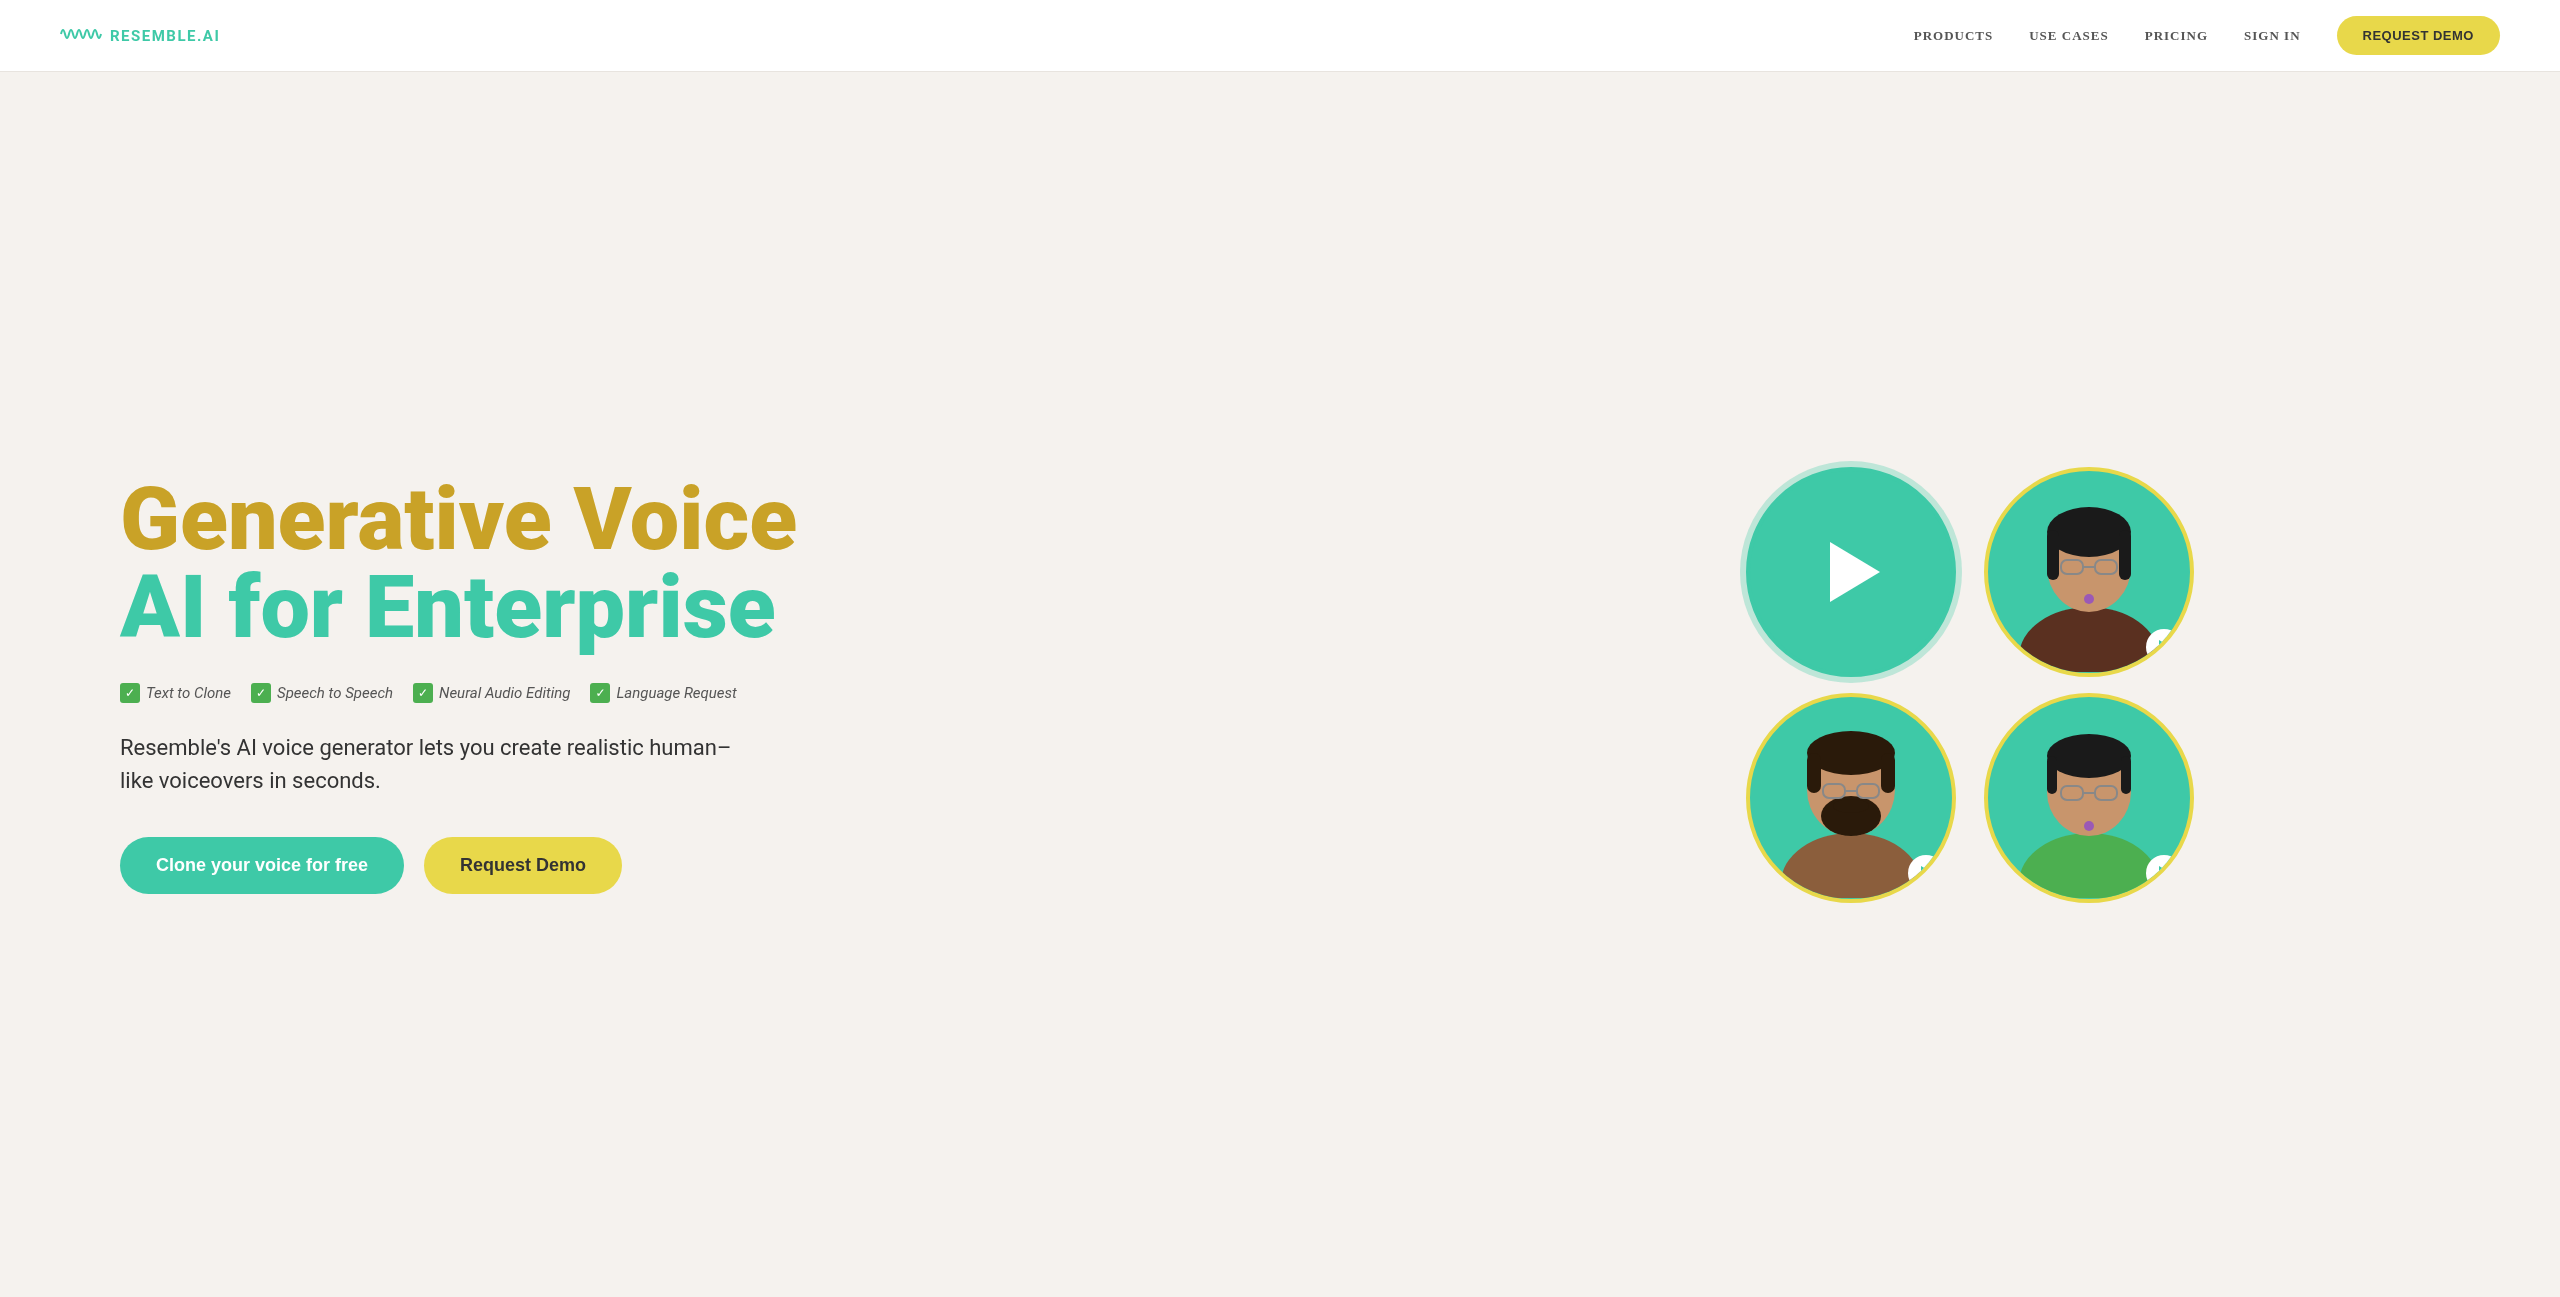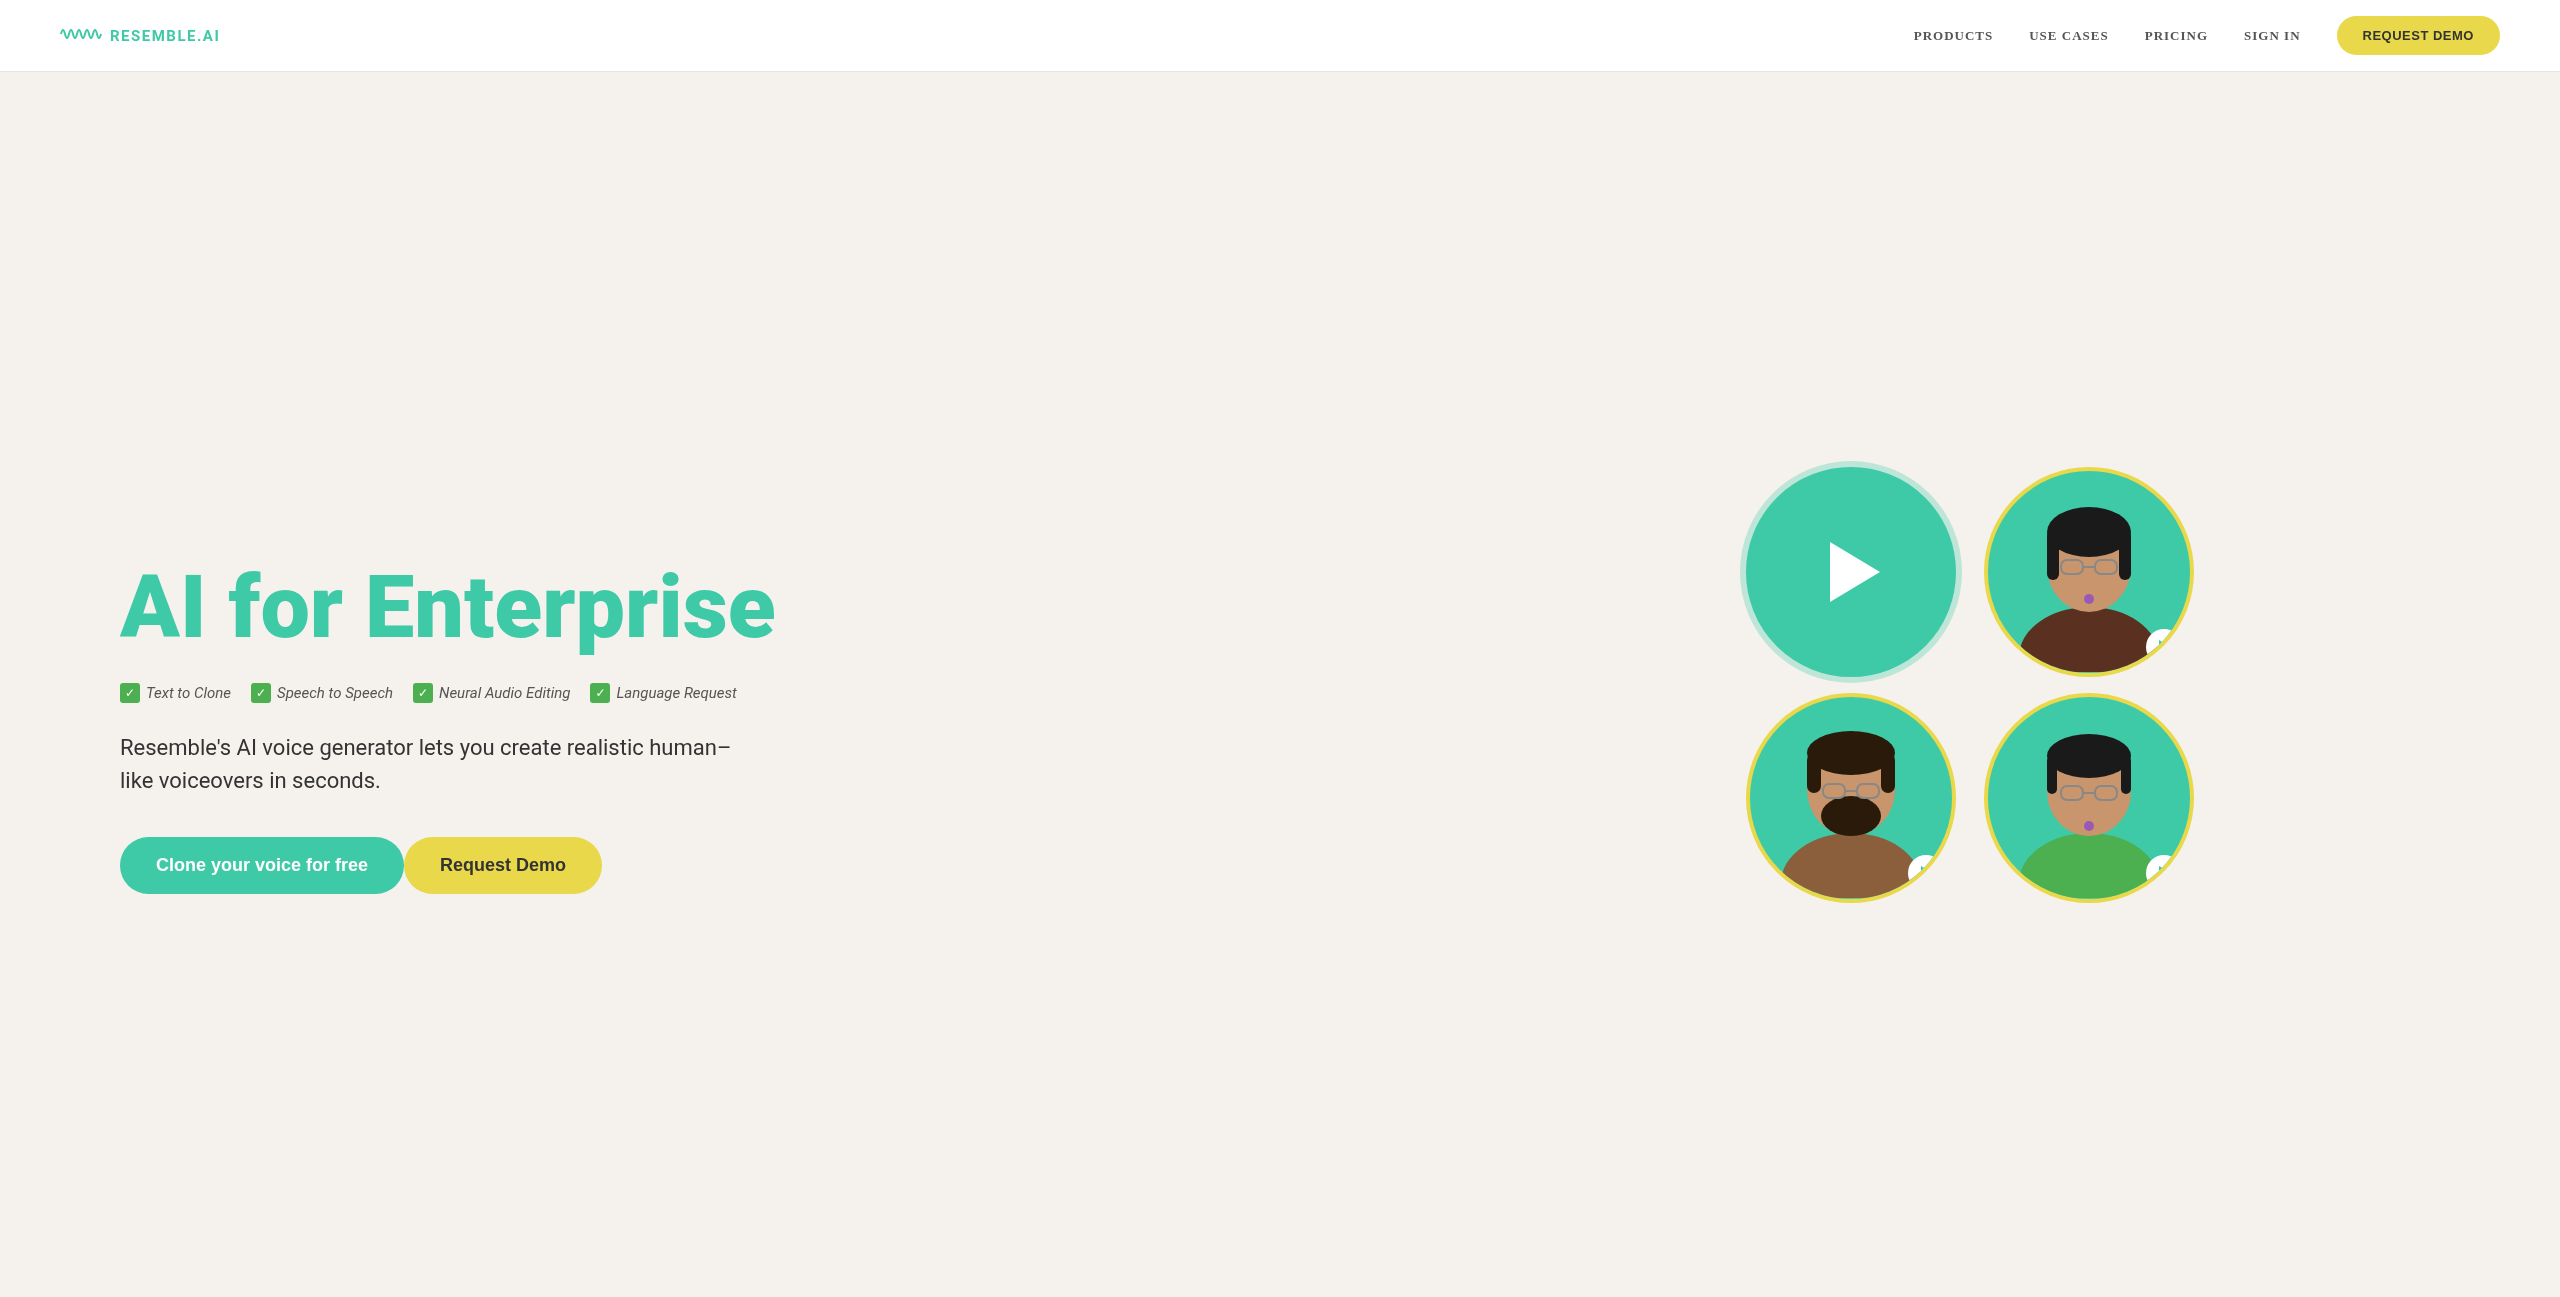--- a/index.html
+++ b/index.html
@@ -138,20 +138,21 @@
     .hero-description {
       font-size: 22px;
       color: #333;
       line-height: 1.5;
       margin-bottom: 40px;
       max-width: 620px;
     }
 
     .cta-buttons {
       display: flex;
+      gap: 20px;
       align-items: flex-start;
     }
 
     .clone-btn {
       background-color: #3ec9a7;
       color: white;
       border: none;
       border-radius: 50px;
       padding: 18px 36px;
       font-size: 18px;
@@ -254,20 +255,21 @@
     <a class="nav-link">USE CASES</a>
     <a class="nav-link">PRICING</a>
     <a class="nav-link">SIGN IN</a>
     <button class="request-demo-btn">REQUEST DEMO</button>
   </div>
 </nav>
 
 <section class="hero">
   <div class="hero-left">
     <h1 class="hero-headline">
+      <span class="headline-gold">Generative Voice</span>
       <br>
       <span class="headline-teal">AI for Enterprise</span>
     </h1>
 
     <div class="feature-badges">
       <span class="feature-badge">
         <span class="check-icon">✓</span>
         <span>Text to Clone</span>
       </span>
       <span class="feature-badge">

